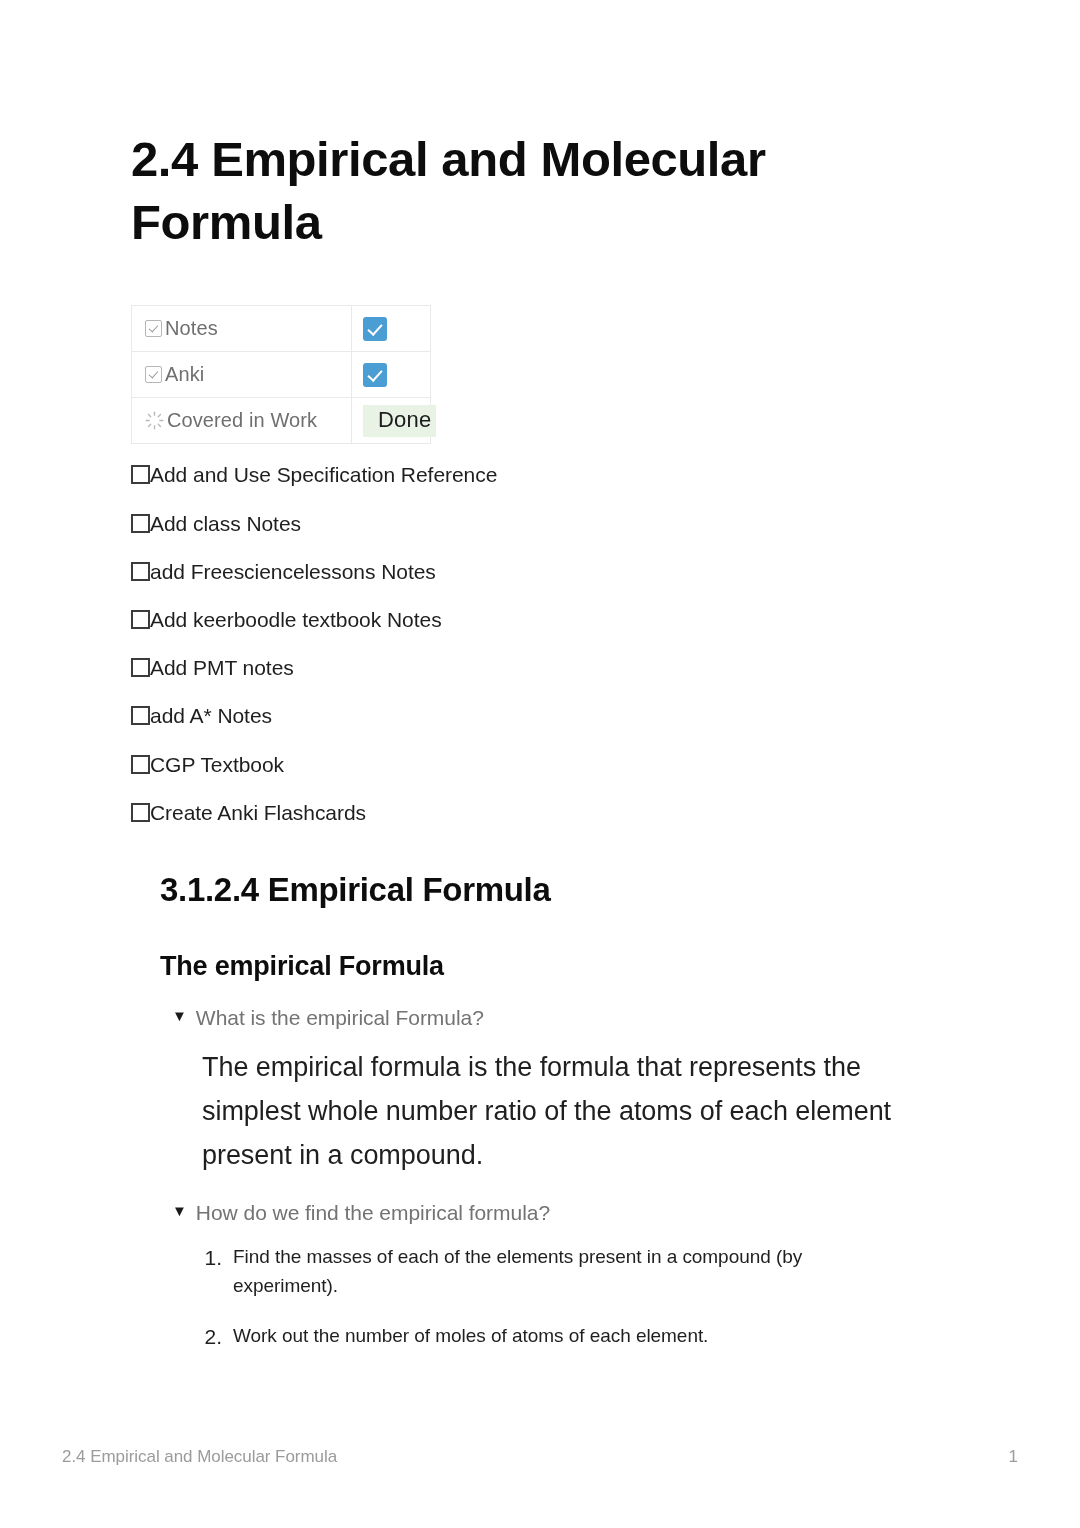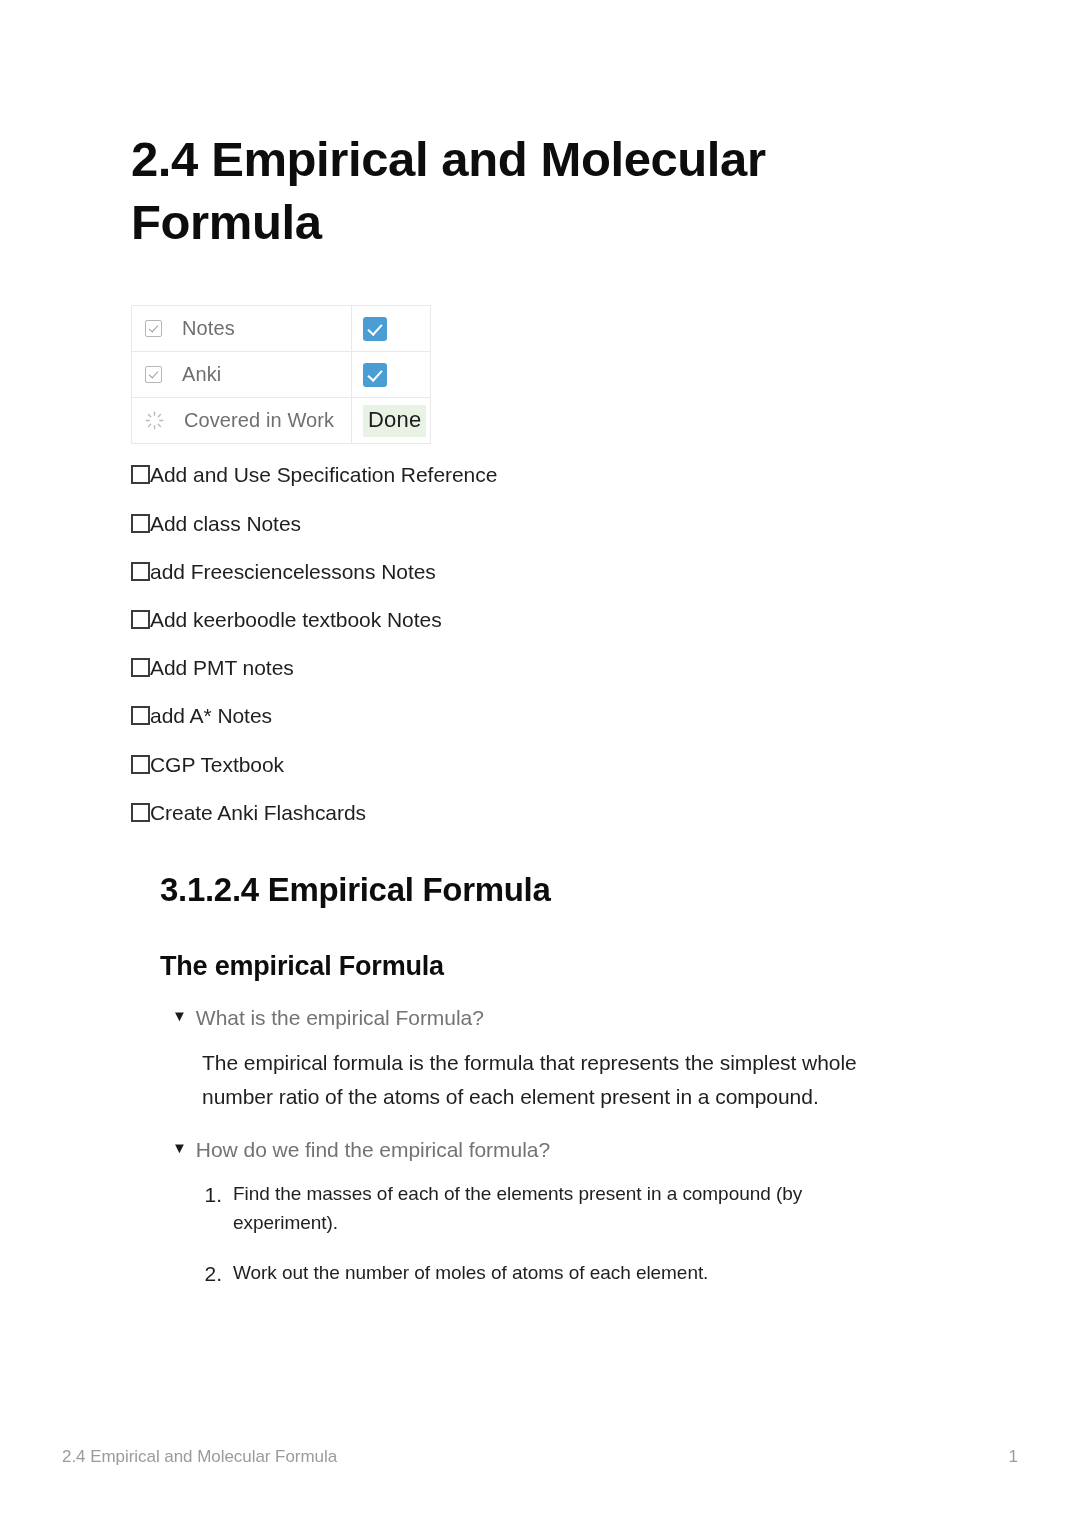--- a/index.html
+++ b/index.html
@@ -60,21 +60,21 @@
     padding: 0;
     vertical-align: middle;
     height: 45px;
   }
   .prop-table td.col-name { width: 219px; }
   .prop-table td.col-val  { width: 78px; }
 
   .prop-cell {
     display: flex;
     align-items: center;
-    gap: 20px;
+    gap: 3px;
     padding: 0 11px 0 13px;
     height: 45px;
     box-sizing: border-box;
   }
   .prop-label {
     font-size: 20px;
     color: #6f6f6f;
     font-family: "Liberation Sans", sans-serif;
     white-space: nowrap;
     letter-spacing: 0.1px;
@@ -134,21 +134,21 @@
     border: solid #ffffff;
     border-width: 0 2.6px 2.6px 0;
     transform: rotate(42deg);
   }
   .tag-done {
     display: inline-block;
     background: #e8f2e5;
     color: #1c1c1c;
     font-size: 22px;
     line-height: 1;
-    padding: 4px 5px 6px 5px;
+    padding: 4px 5px 6px 15px;
     font-family: "Liberation Sans", sans-serif;
     letter-spacing: 0.2px;
   }
 
   
   .todo-heading {
     margin: 38px 0 0 0;
     font-size: 23px;
     font-weight: 700;
     color: #111111;
@@ -221,21 +221,21 @@
     line-height: 1.35;
     color: #737373;
     font-family: "Liberation Sans", sans-serif;
     letter-spacing: -0.05px;
   }
   .toggle-body {
     margin-left: 30px;
     margin-top: 14px;
   }
   .toggle-para {
-    font-size: 21px;
+    font-size: 27px;
     line-height: 1.62;
     color: #1f1f1f;
     font-family: "Liberation Sans", sans-serif;
     letter-spacing: -0.05px;
     max-width: 700px;
     margin: 0;
   }
 
   .num-list {
     margin: 13px 0 0 0;

